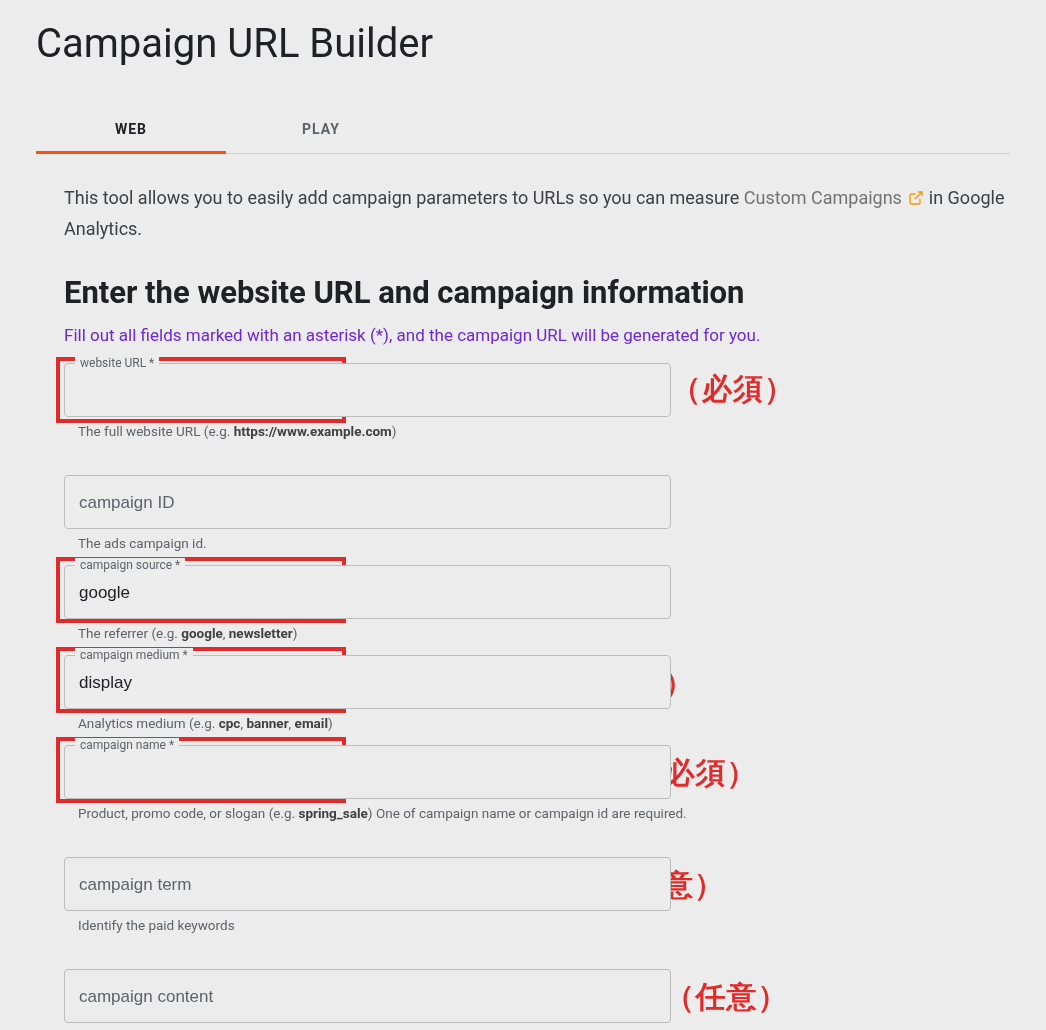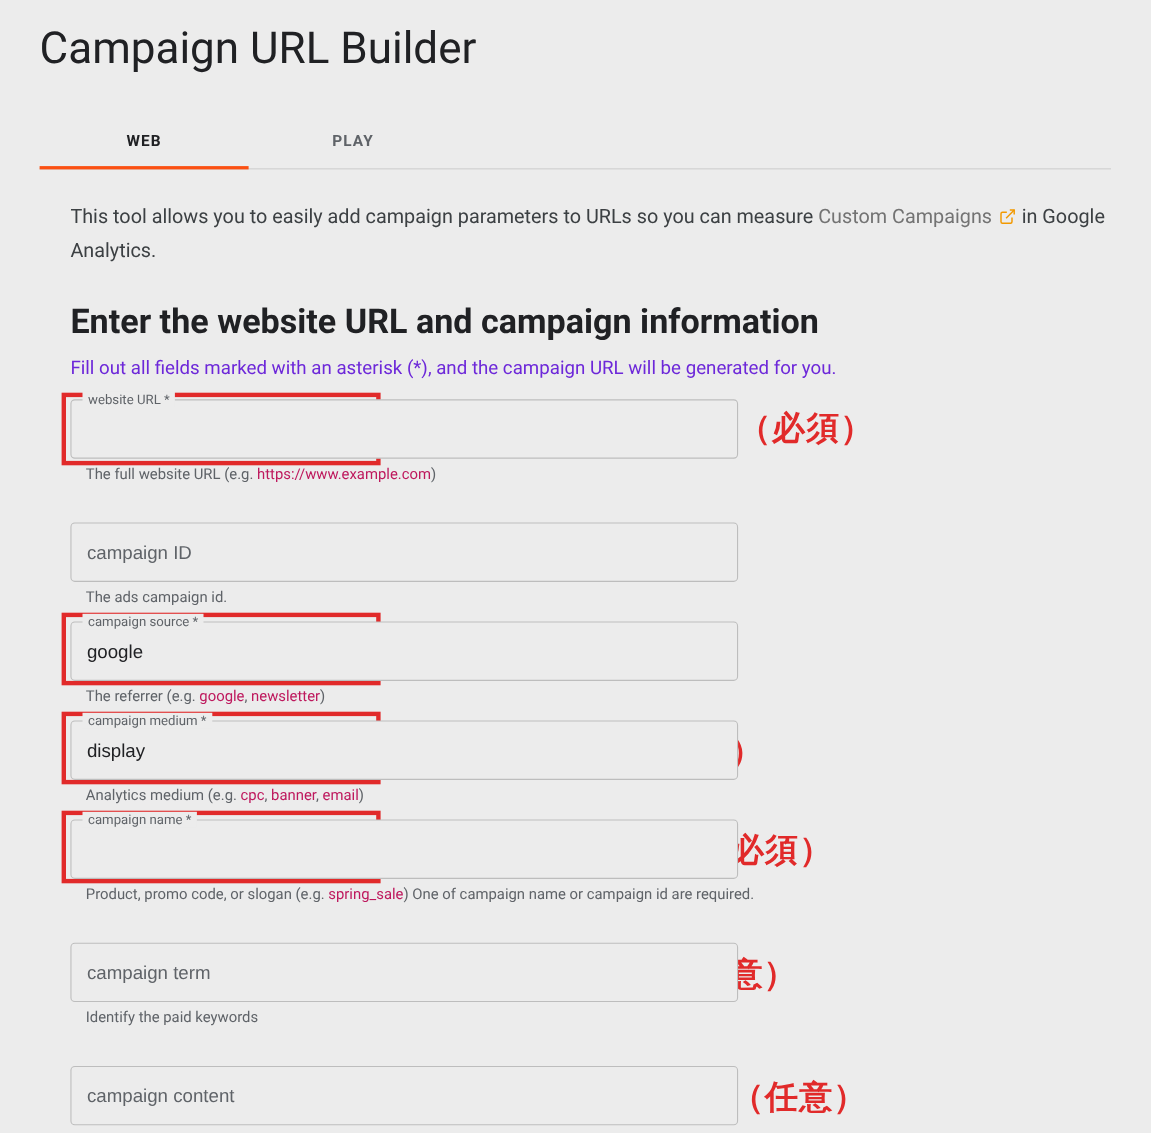--- a/index.html
+++ b/index.html
@@ -87,21 +87,21 @@
     font-size: 17px;
     width: 100%;
     color: #202124;
   }
   .field-input::placeholder { color: #5f6368; }
   .helper {
     font-size: 13.5px;
     color: #5f6368;
     margin: 6px 0 14px 42px;
   }
-  .helper b { font-weight: 400; color: #be185d; }
+  .helper b { font-weight: 700; color: #404040; }
   .highlight-box {
     position: absolute;
     border: 4px solid #e12a2a;
     pointer-events: none;
   }
   .annot {
     position: absolute;
     left: 380px;
     top: 6px;
     color: #e12a2a;

